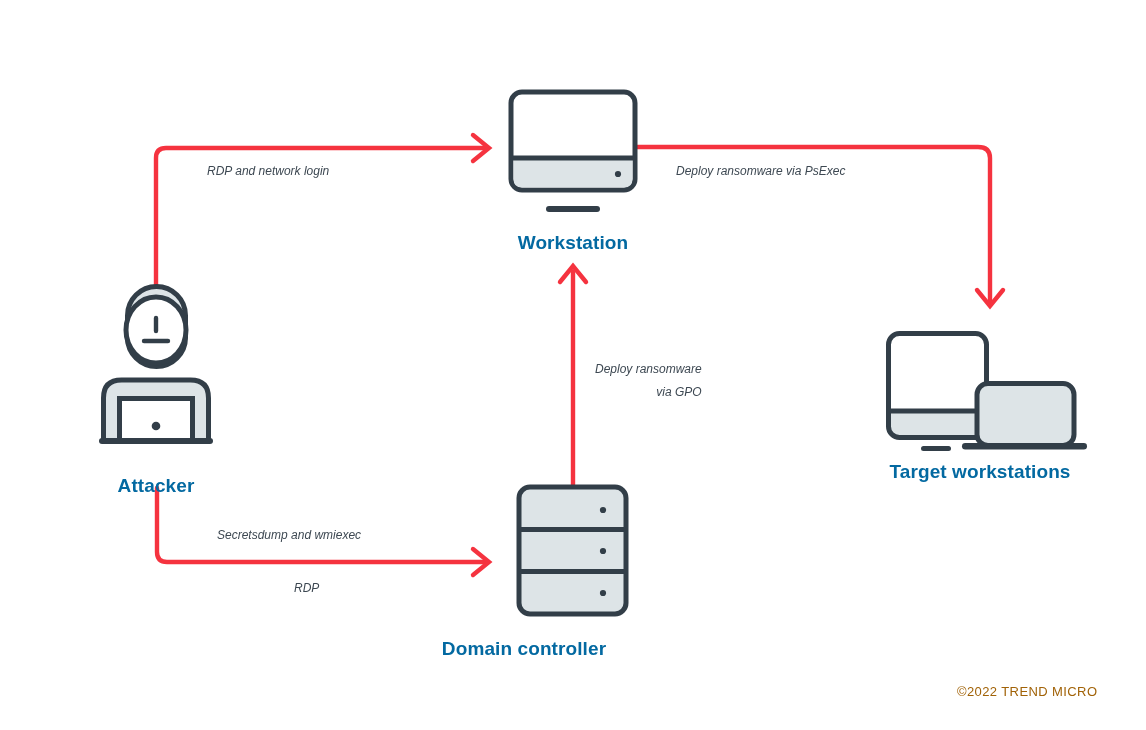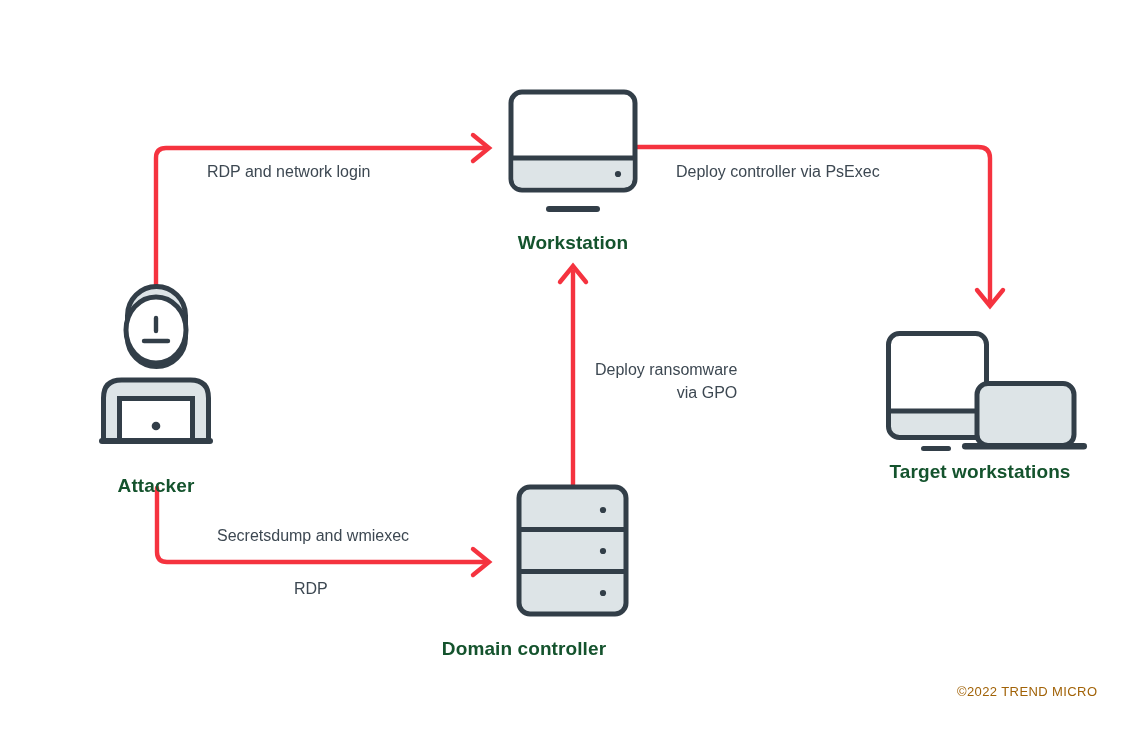--- a/index.html
+++ b/index.html
@@ -20,29 +20,30 @@
   #diagram-svg {
     position: absolute;
     left: 0;
     top: 0;
   }
   .node-label {
     position: absolute;
     font-family: "Liberation Sans", sans-serif;
     font-weight: bold;
     font-size: 19px;
-    color: #14532d;
+    color: #0369a1;
     letter-spacing: 0.1px;
     white-space: nowrap;
     text-align: center;
   }
   .edge-label {
     position: absolute;
     font-family: "Liberation Sans", sans-serif;
-    font-size: 16px;
+    font-style: italic;
+    font-size: 12px;
     color: #3d4852;
     white-space: nowrap;
     line-height: 23px;
   }
   .copyright {
     position: absolute;
     font-family: "Liberation Sans", sans-serif;
     font-size: 13px;
     color: #a16207;
     letter-spacing: 0.4px;
@@ -143,21 +144,21 @@
 
   <div class="node-label" style="left:830px; top:461px; width:300px;">
     <span>Target workstations</span>
   </div>
 
   <div class="edge-label" style="left:207px; top:160px;">
     <span>RDP and network login</span>
   </div>
 
   <div class="edge-label" style="left:676px; top:160px;">
-    <span>Deploy controller via PsExec</span>
+    <span>Deploy ransomware via PsExec</span>
   </div>
 
   <div class="edge-label" style="left:595px; top:358px;text-align:right;">
     <div>Deploy ransomware</div>
     <div>via GPO</div>
   </div>
 
   <div class="edge-label" style="left:198px; top:524px;margin-left:19px;">
     <span>Secretsdump and wmiexec</span>
   </div>

